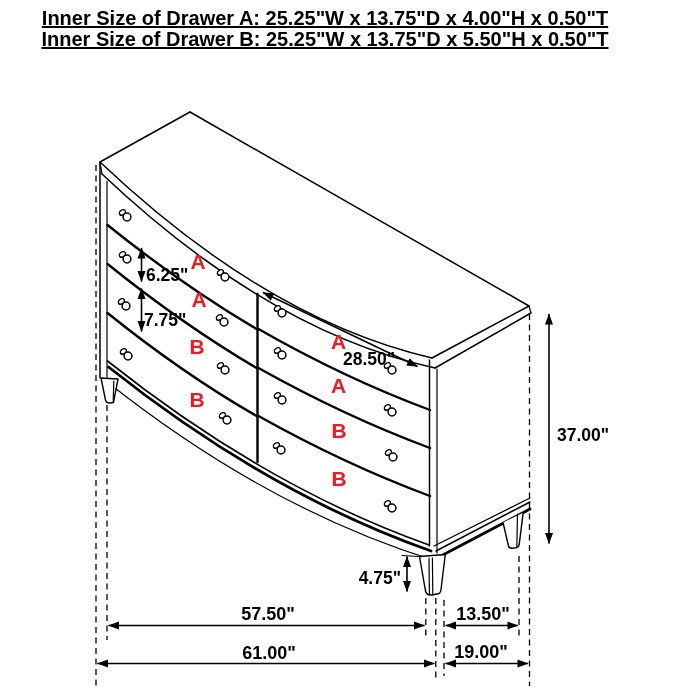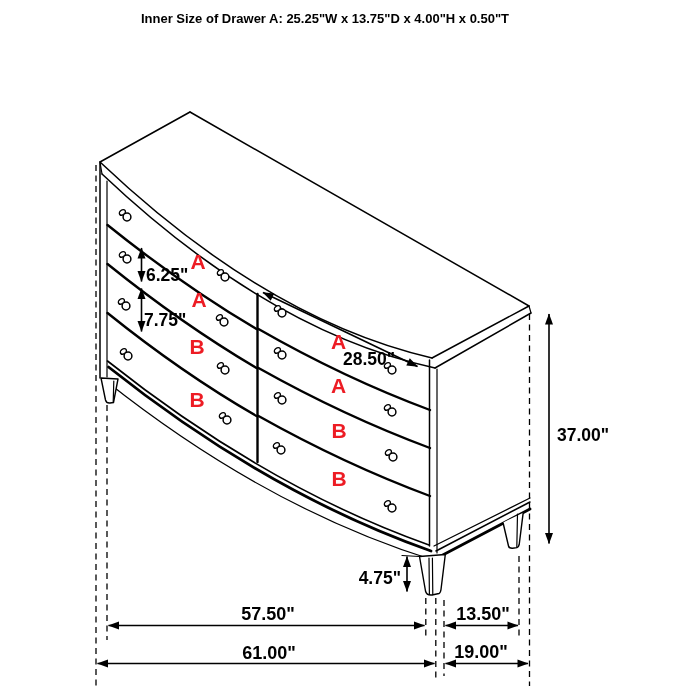--- a/index.html
+++ b/index.html
@@ -1,37 +1,38 @@
 <!DOCTYPE html>
 <html><head>
 <meta charset="utf-8">
 <style>
   html,body{margin:0;padding:0;background:#ffffff;}
   body{width:700px;height:700px;position:relative;overflow:hidden;
        font-family:"Liberation Sans",sans-serif;}
   .header{position:absolute;top:8px;left:0;width:650px;text-align:center;
-          font-weight:bold;font-size:13px;line-height:21px;color:#000;}
+          font-weight:bold;font-size:20px;line-height:21px;color:#000;text-decoration:underline;}
   svg{position:absolute;top:0;left:0;}
   .ln{stroke:#000;fill:none;stroke-width:1.5;stroke-linecap:round;}
   .thin{stroke-width:1.2;}
   .bound{stroke-width:2.4;}
   .rail1{stroke-width:1.6;}
   .rail2{stroke-width:2.8;}
   .dash{stroke:#000;fill:none;stroke-width:1.3;stroke-dasharray:6 4.5;}
   .leg{fill:#ffffff;stroke:#000;stroke-width:1.4;stroke-linejoin:round;}
   .dim{stroke:#000;stroke-width:1.6;fill:none;}
   .dimtext{font:bold 17.5px "Liberation Sans",sans-serif;fill:#000;}
   .dimtext2{font:bold 18px "Liberation Sans",sans-serif;fill:#000;}
   .redlabel{font:bold 21px "Liberation Sans",sans-serif;}
 </style>
 </head>
 <body>
 
 <div class="header">
   <div>Inner Size of Drawer A: 25.25"W x 13.75"D x 4.00"H x 0.50"T</div>
+  <div>Inner Size of Drawer B: 25.25"W x 13.75"D x 5.50"H x 0.50"T</div>
 </div>
 
 <svg width="700" height="700" viewBox="0 0 700 700">
   <defs>
     <marker id="ae" markerWidth="12" markerHeight="9" refX="11" refY="4.5" orient="auto" markerUnits="userSpaceOnUse">
       <path d="M0.5,0.5 L11.5,4.5 L0.5,8.5 Z" fill="#000"></path>
     </marker>
     <marker id="as" markerWidth="12" markerHeight="9" refX="11" refY="4.5" orient="auto-start-reverse" markerUnits="userSpaceOnUse">
       <path d="M0.5,0.5 L11.5,4.5 L0.5,8.5 Z" fill="#000"></path>
     </marker>

